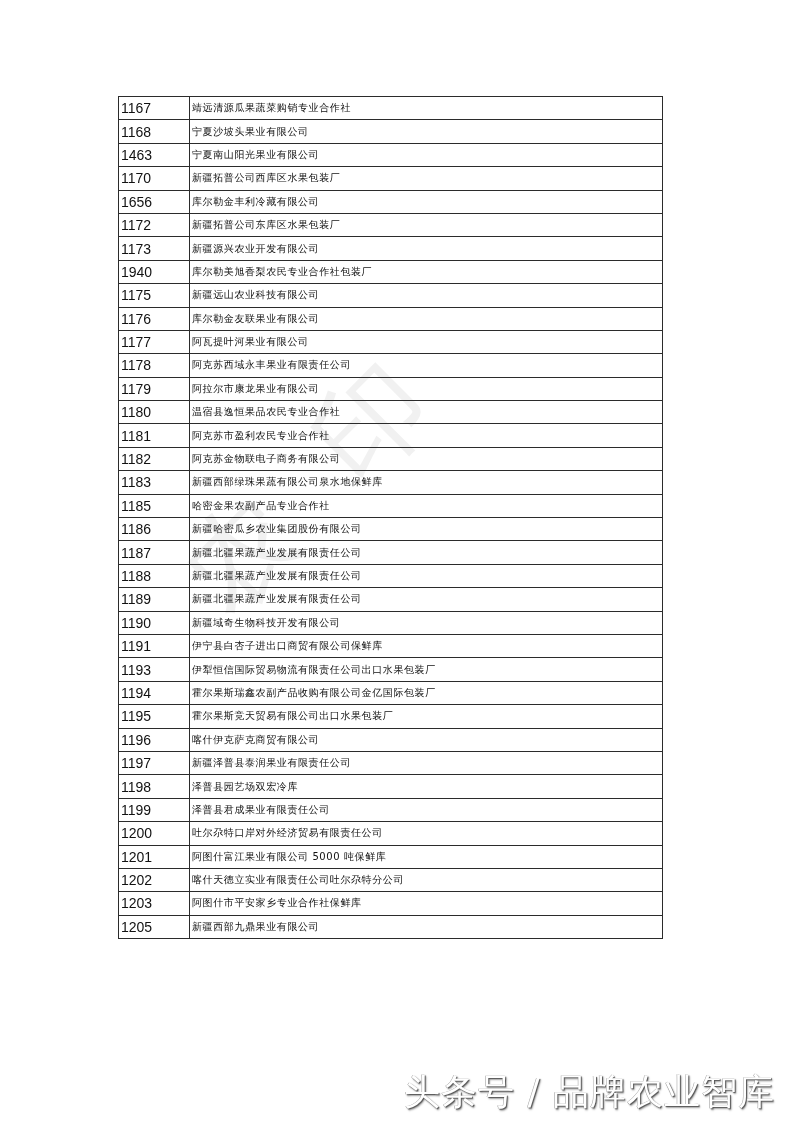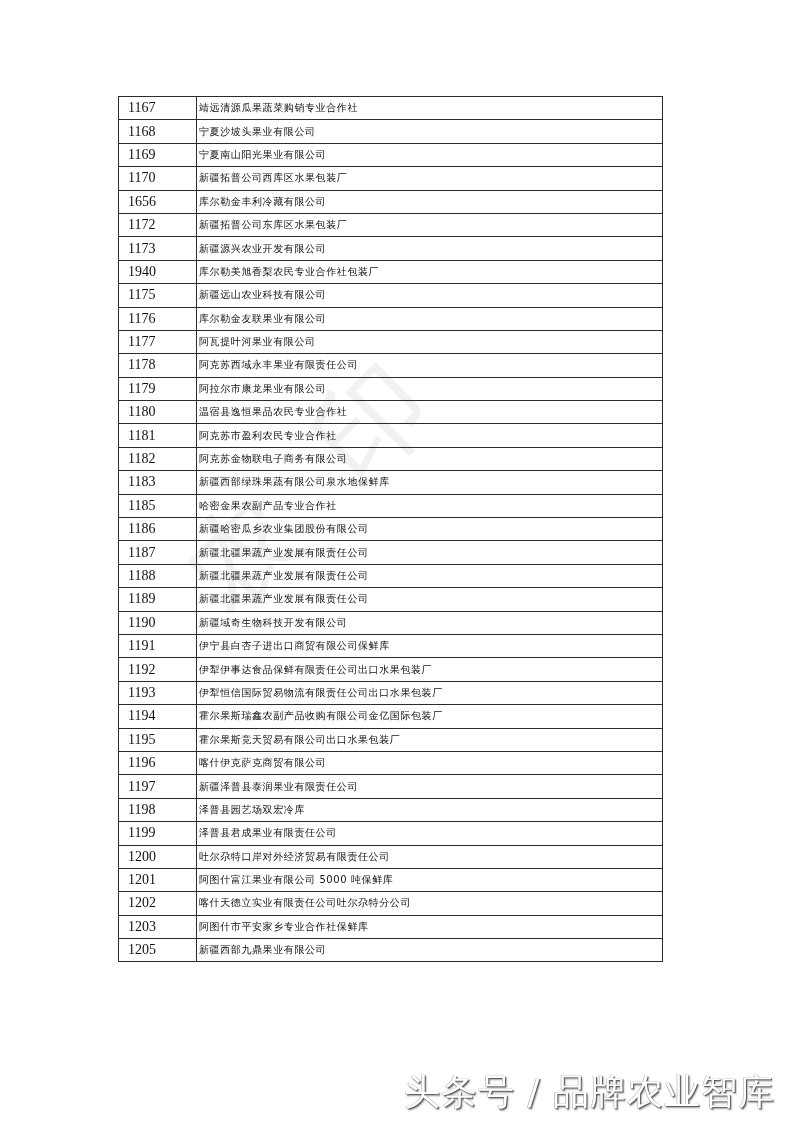--- a/index.html
+++ b/index.html
@@ -33,23 +33,23 @@
       height: 22.4px;
       padding: 0 0 0 2px;
       font-size: 13.5px;
       line-height: 22px;
       white-space: nowrap;
       overflow: hidden;
       vertical-align: middle;
     }
     table.list td.num {
       width: 68px;
-      font-family: Liberation Serif, serif;
+      font-family: Liberation Sans, sans-serif;
       font-size: 14px;
-      padding-left: 9px;
+      padding-left: 2px;
     }
     table.list td.name {
       font-family: "DejaVu Sans", "Liberation Sans", sans-serif;
       font-size: 10px;
       letter-spacing: 0.6px;
     }
     .watermark {
       position: absolute;
       left: 150px;
       top: 540px;
@@ -85,21 +85,21 @@
     <tbody id="rows">
         <tr>
           <td class="num">1167</td>
           <td class="name">靖远清源瓜果蔬菜购销专业合作社</td>
         </tr>
         <tr>
           <td class="num">1168</td>
           <td class="name">宁夏沙坡头果业有限公司</td>
         </tr>
         <tr>
-          <td class="num">1169</td>
+          <td class="num">1463</td>
           <td class="name">宁夏南山阳光果业有限公司</td>
         </tr>
         <tr>
           <td class="num">1170</td>
           <td class="name">新疆拓普公司西库区水果包装厂</td>
         </tr>
         <tr>
           <td class="num">1656</td>
           <td class="name">库尔勒金丰利冷藏有限公司</td>
         </tr>
@@ -173,24 +173,20 @@
         </tr>
         <tr>
           <td class="num">1190</td>
           <td class="name">新疆域奇生物科技开发有限公司</td>
         </tr>
         <tr>
           <td class="num">1191</td>
           <td class="name">伊宁县白杏子进出口商贸有限公司保鲜库</td>
         </tr>
         <tr>
-          <td class="num">1192</td>
-          <td class="name">伊犁伊事达食品保鲜有限责任公司出口水果包装厂</td>
-        </tr>
-        <tr>
           <td class="num">1193</td>
           <td class="name">伊犁恒信国际贸易物流有限责任公司出口水果包装厂</td>
         </tr>
         <tr>
           <td class="num">1194</td>
           <td class="name">霍尔果斯瑞鑫农副产品收购有限公司金亿国际包装厂</td>
         </tr>
         <tr>
           <td class="num">1195</td>
           <td class="name">霍尔果斯竞天贸易有限公司出口水果包装厂</td>

